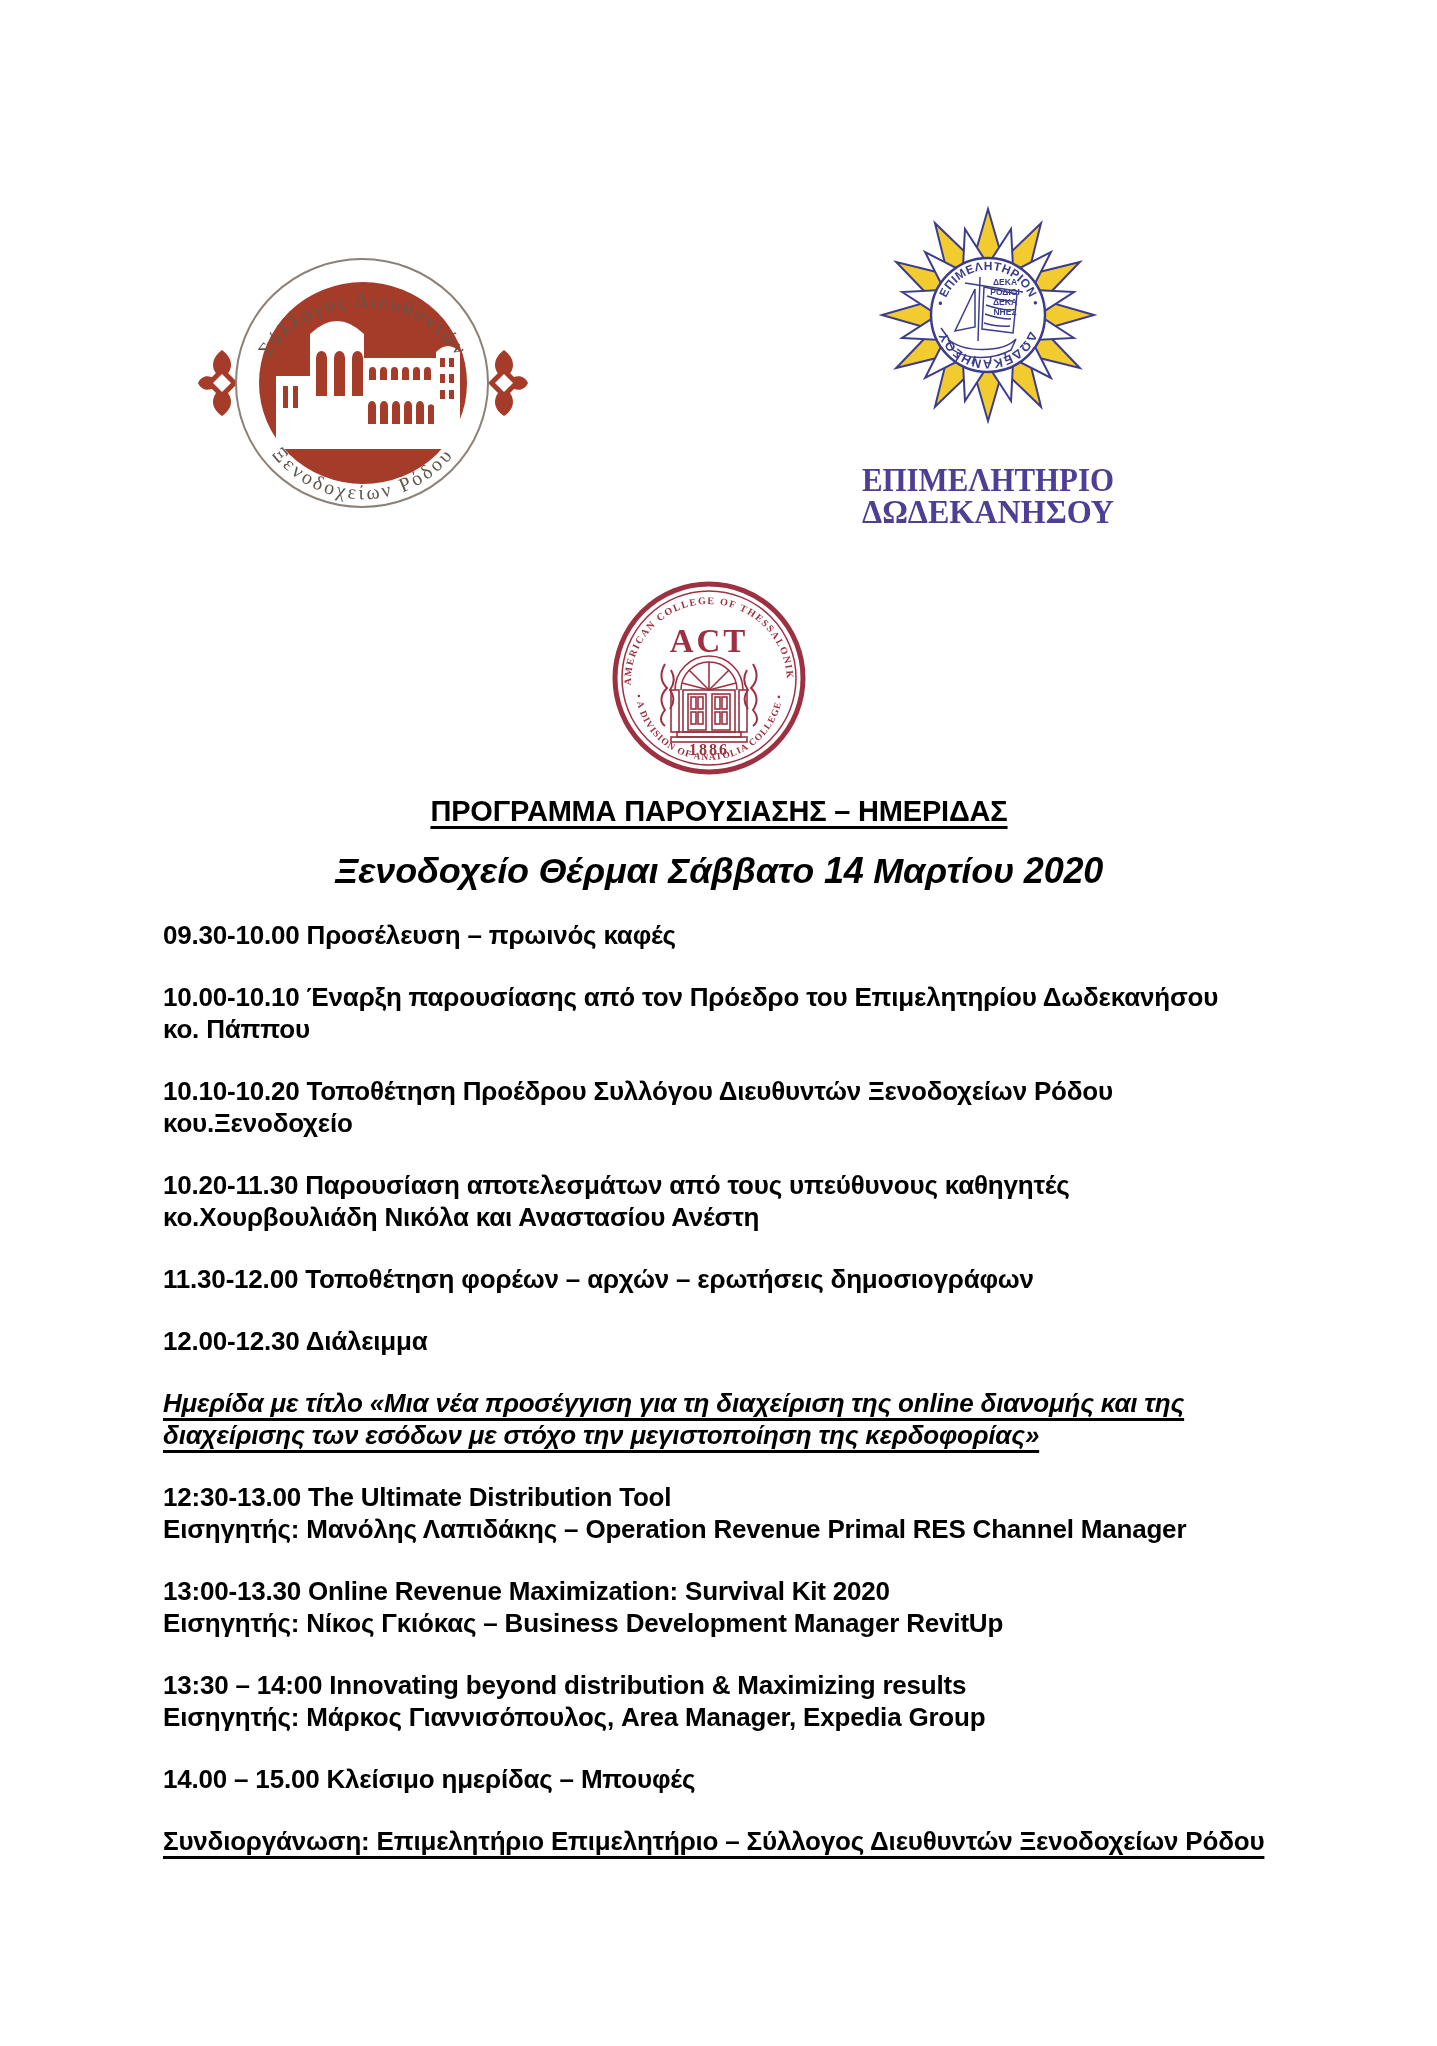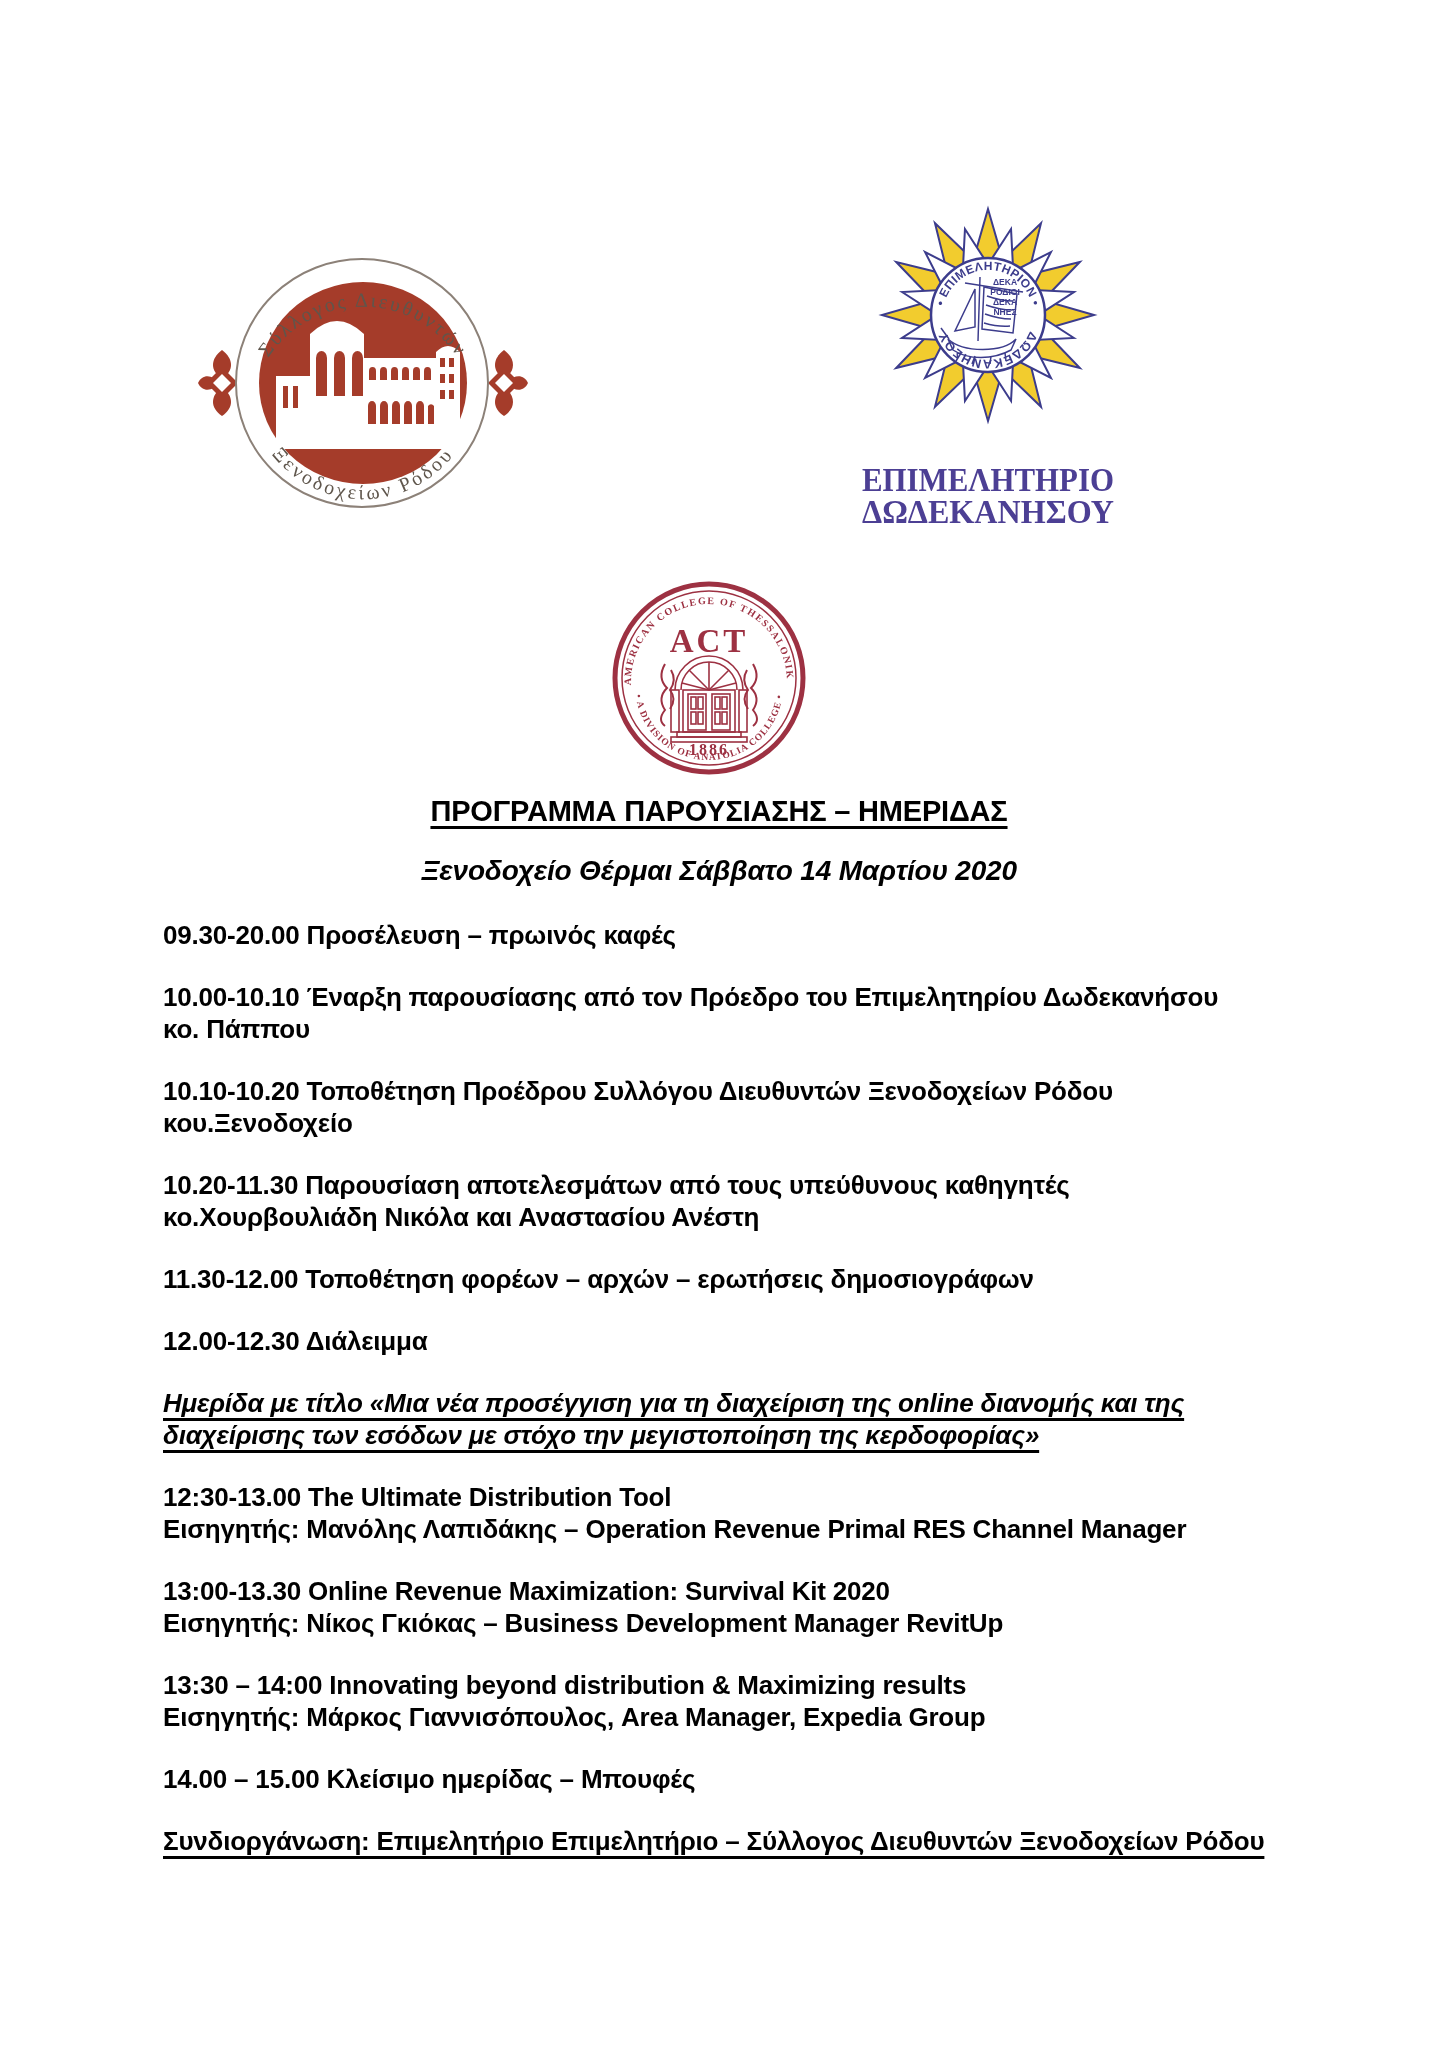--- a/index.html
+++ b/index.html
@@ -17,21 +17,21 @@
     font-weight:700;font-size:26px;line-height:32px;letter-spacing:-0.2px;
   }
   .content p{margin:0 0 30px 0;}
   .doc-title{
     text-align:center;font-size:29px;margin-bottom:28px !important;
   }
   .doc-title span{
     text-decoration:underline;text-decoration-thickness:3px;text-underline-offset:5px;margin-top:40px;
   }
   .doc-subtitle{
-    text-align:center;font-size:28px;font-style:italic;margin-bottom:32px !important;
+    text-align:center;font-size:36px;font-style:italic;margin-bottom:32px !important;
   }
   .session-heading{font-style:italic;}
   .session-heading .uline, .footer-line .uline{
     text-decoration:underline;text-decoration-thickness:3px;text-underline-offset:6px;
   }
   
   .hot-red{fill:#a53c2a;}
   .hot-ring{stroke:#8c8178;}
   .hot-text{fill:#5f564c;font-family:"Liberation Serif",serif;}
   .chm-navy-stroke{stroke:#3c3c8c;fill:none;}
@@ -224,21 +224,21 @@
     </g>
     <text class="act-text" x="100" y="177" font-size="16" letter-spacing="2" text-anchor="middle">1886</text>
   </svg>
 
   <div class="content">
 
     <p class="doc-title"><span class="uline">ΠΡΟΓΡΑΜΜΑ ΠΑΡΟΥΣΙΑΣΗΣ – ΗΜΕΡΙΔΑΣ</span></p>
 
     <p class="doc-subtitle">Ξενοδοχείο Θέρμαι Σάββατο 14 Μαρτίου 2020</p>
 
-    <p><span>09.30-20.00 Προσέλευση – πρωινός καφές</span></p>
+    <p><span>09.30-10.00 Προσέλευση – πρωινός καφές</span></p>
 
     <p><span>10.00-10.10  Έναρξη παρουσίασης από τον Πρόεδρο του Επιμελητηρίου Δωδεκανήσου</span><br>
        <span>κο. Πάππου</span></p>
 
     <p><span>10.10-10.20 Τοποθέτηση Προέδρου Συλλόγου Διευθυντών Ξενοδοχείων Ρόδου</span><br>
        <span>κου.Ξενοδοχείο</span></p>
 
     <p><span>10.20-11.30 Παρουσίαση αποτελεσμάτων από τους υπεύθυνους καθηγητές</span><br>
        <span>κο.Χουρβουλιάδη Νικόλα και Αναστασίου Ανέστη</span></p>
 

